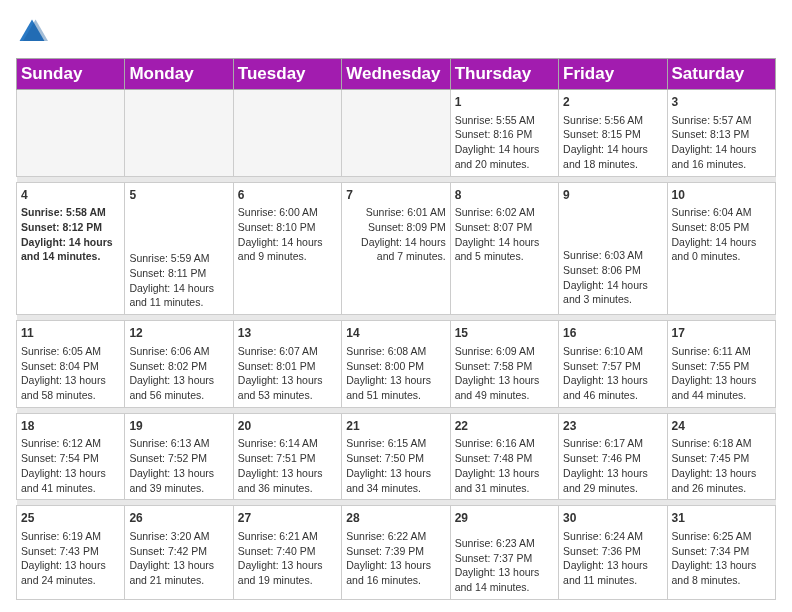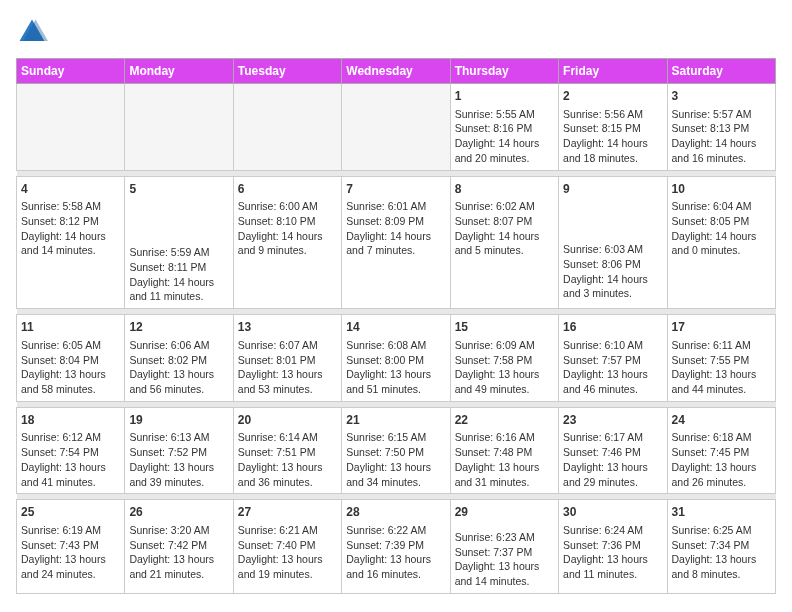--- a/index.html
+++ b/index.html
@@ -45,25 +45,25 @@
     .location {
       font-size: 15px;
       color: #555;
     }
     .calendar {
       width: 100%;
       border-collapse: collapse;
       font-size: 11px;
     }
     .calendar th {
-      background: #d946ef;
+      background: #a21caf;
       color: #fff;
       padding: 5px 4px;
       text-align: left;
-      font-size: 12px;
+      font-size: 17px;
       font-weight: bold;
       border: 1px solid #aaa;
     }
     .calendar td {
       vertical-align: top;
       padding: 4px;
       border: 1px solid #ccc;
       width: 108px;
       min-height: 80px;
       background: #fff;
@@ -148,42 +148,42 @@
 Daylight: 14 hours
 and 16 minutes.</div>
         </td>
       </tr>
       <tr class="row-divider">
         <td colspan="7"></td>
       </tr>
       <tr>
         <td>
           <div class="day-num">4</div>
-          <div class="day-info" style="white-space: pre-line;">Sunrise: 5:58 AM
+          <div class="day-info" style="white-space: pre-line; font-weight: bold;">Sunrise: 5:58 AM
 Sunset: 8:12 PM
 Daylight: 14 hours
 and 14 minutes.</div>
         </td>
         <td>
           <div class="day-num">5</div>
           <div class="day-info" style="white-space: pre-line; margin-top: 48px;">Sunrise: 5:59 AM
 Sunset: 8:11 PM
 Daylight: 14 hours
 and 11 minutes.</div>
         </td>
         <td>
           <div class="day-num">6</div>
           <div class="day-info" style="white-space: pre-line;">Sunrise: 6:00 AM
 Sunset: 8:10 PM
 Daylight: 14 hours
 and 9 minutes.</div>
         </td>
         <td>
           <div class="day-num">7</div>
-          <div class="day-info" style="white-space: pre-line;">Sunrise: 6:01 AM
+          <div class="day-info" style="white-space: pre-line; text-align: right;">Sunrise: 6:01 AM
 Sunset: 8:09 PM
 Daylight: 14 hours
 and 7 minutes.</div>
         </td>
         <td>
           <div class="day-num">8</div>
           <div class="day-info" style="white-space: pre-line;">Sunrise: 6:02 AM
 Sunset: 8:07 PM
 Daylight: 14 hours
 and 5 minutes.</div>

